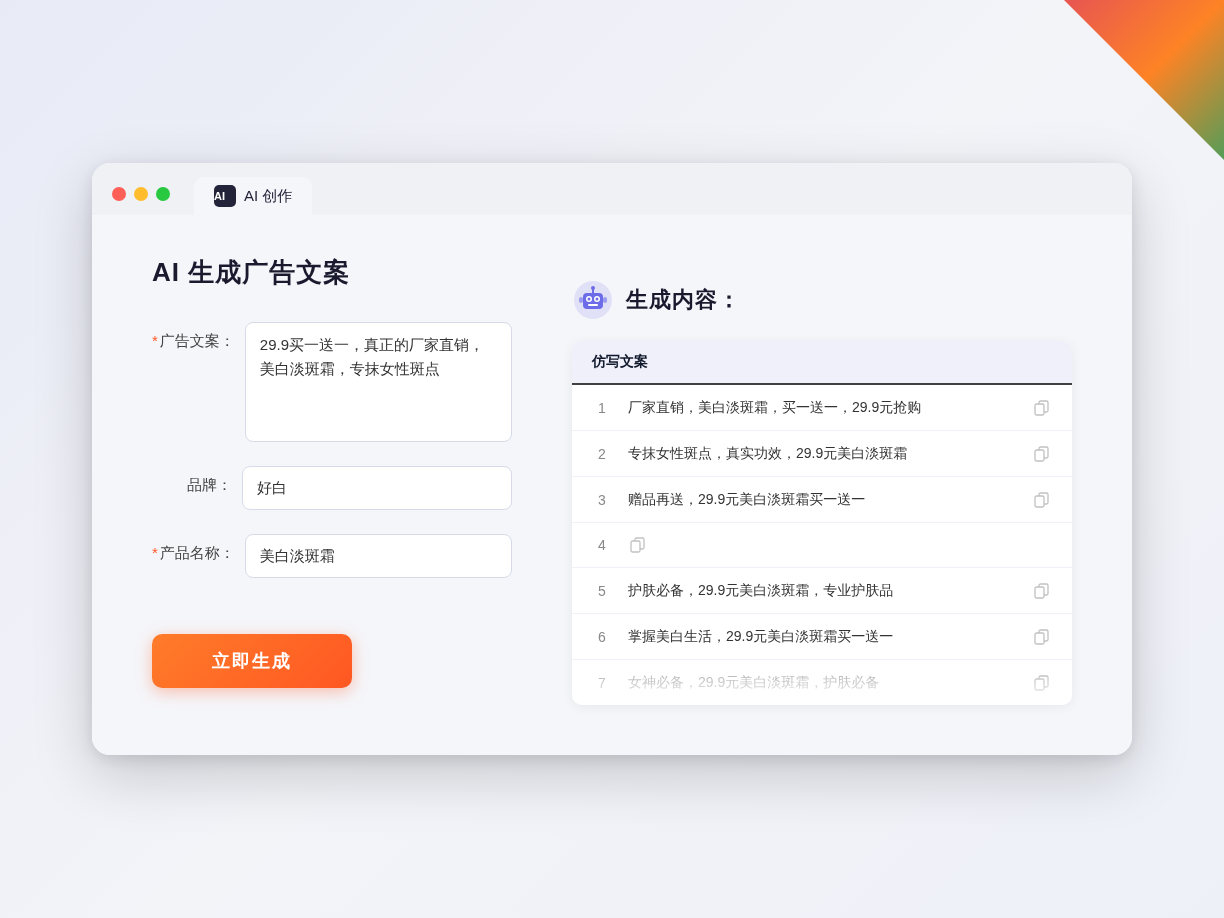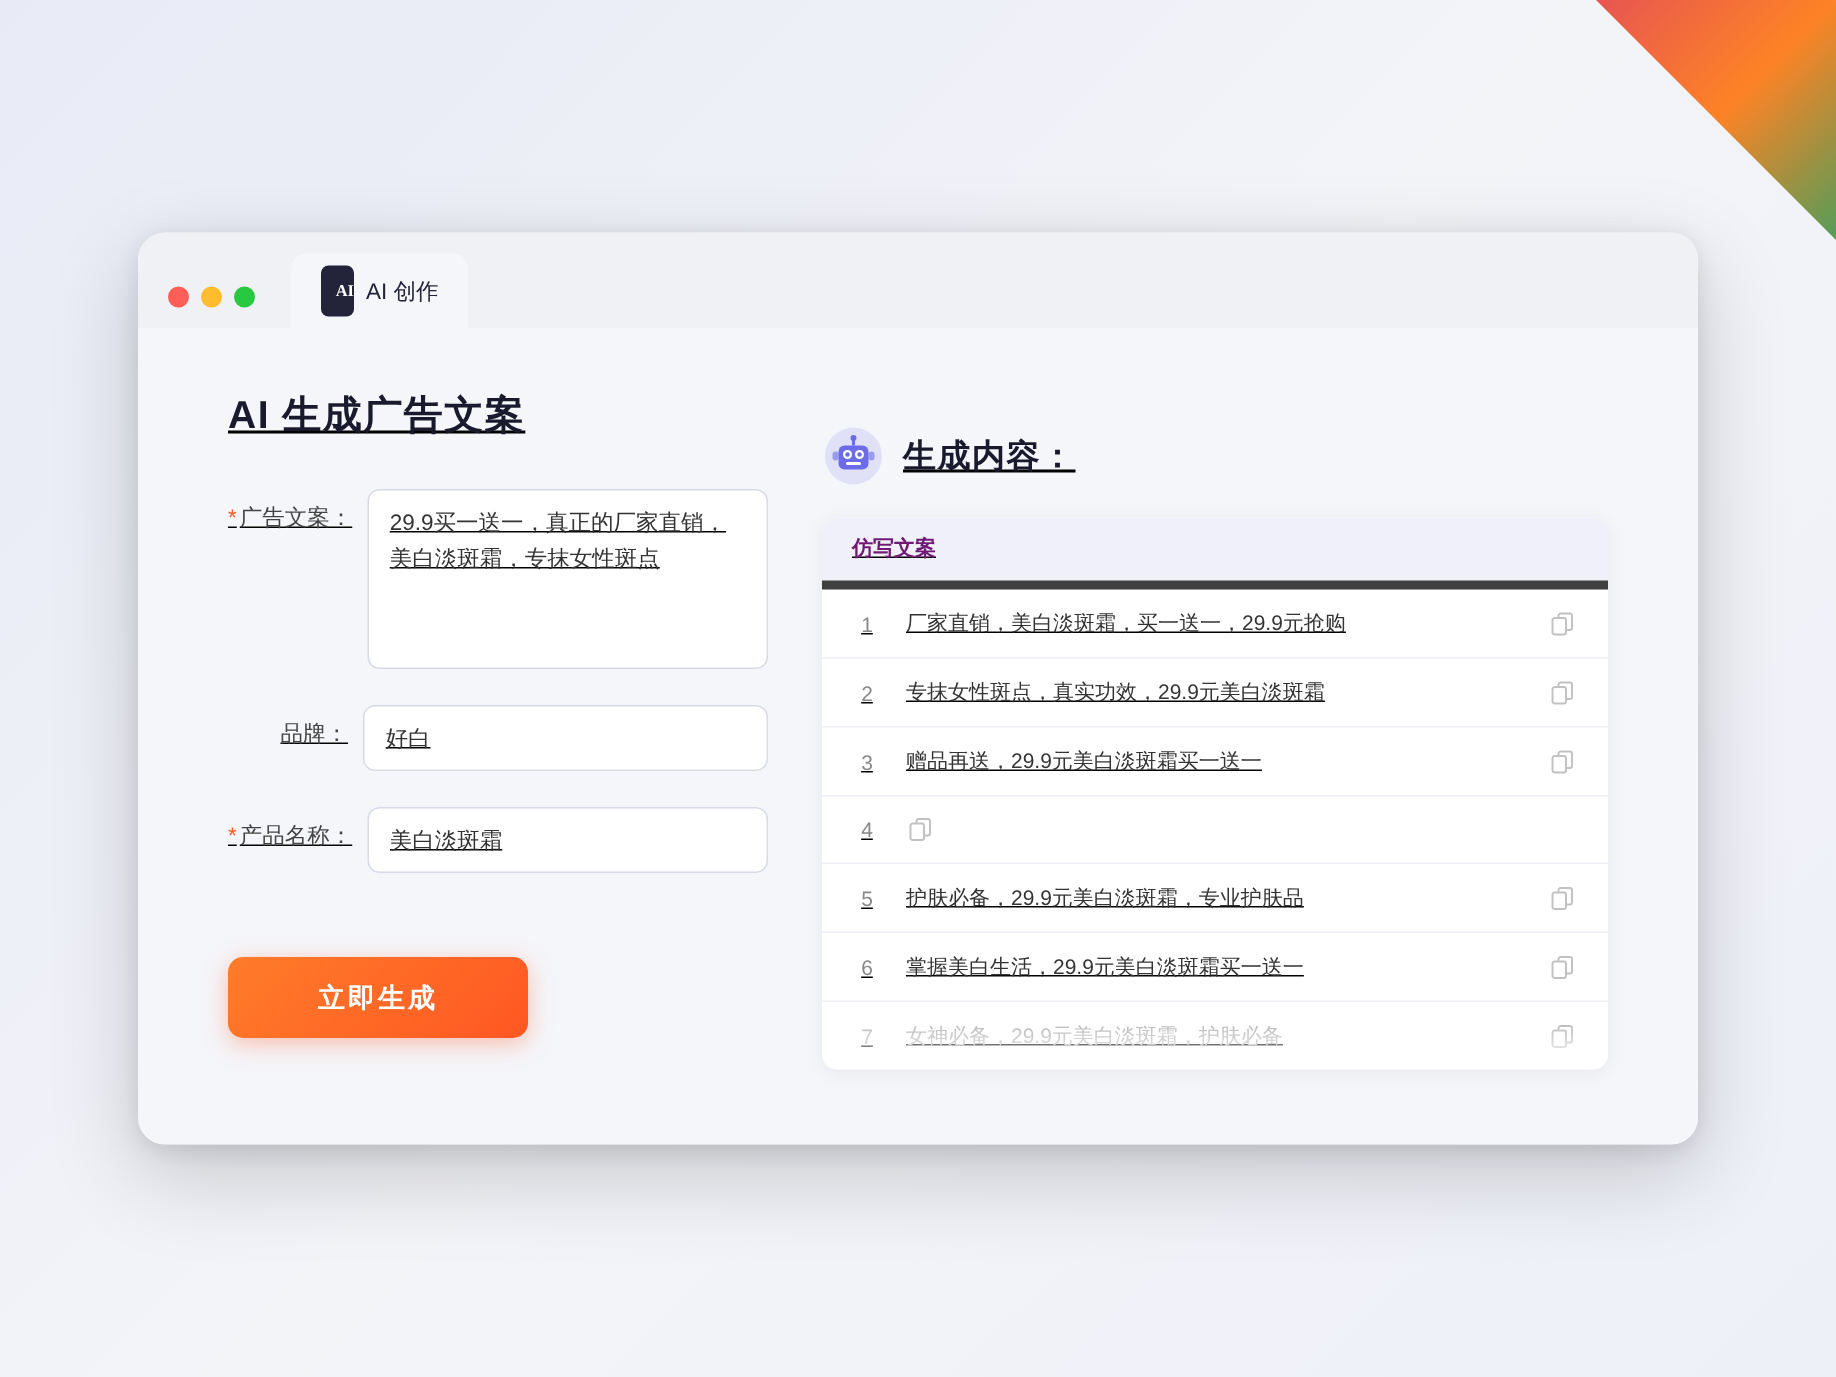--- a/index.html
+++ b/index.html
@@ -65,44 +65,42 @@
     .tab {
       background: #f5f6fa;
       border-radius: 10px 10px 0 0;
       padding: 8px 20px;
       display: flex;
       align-items: center;
       gap: 8px;
     }
 
     .tab-icon {
-      width: 22px; height: 34px;
+      width: 22px; height: 22px;
       background: #23233a;
       border-radius: 5px;
-      display: flex; align-items: center; justify-content: flex-end;
+      display: flex; align-items: center; justify-content: flex-start;
       color: white;
       font-size: 11px;
       font-weight: bold;
       flex-shrink: 0;
-      font-family: Liberation Serif, serif;
     }
 
     .tab-label {
       font-size: 15px;
       color: #23233a;
       font-weight: 500;
     }
 
     
     .content-area {
       background: #f5f6fa;
       padding: 40px 60px 50px 60px;
       display: flex;
-      gap: 36px;
-      text-decoration: underline;
+      gap: 60px;
     }
 
     
     .left-panel {
       flex: 0 0 360px;
     }
 
     .page-title {
       font-size: 26px;
       font-weight: 700;
@@ -201,22 +199,22 @@
       border-radius: 10px;
       overflow: hidden;
       box-shadow: 0 2px 12px rgba(0,0,0,0.06);
     }
 
     .table-header-row {
       background: #f0f0fb;
       padding: 12px 20px;
       font-size: 14px;
       font-weight: 600;
-      color: #701a75;
-      border-bottom: 6px solid #404040;
+      color: #0f172a;
+      border-bottom: 2px solid #404040;
     }
 
     .table-data-row {
       display: flex;
       align-items: center;
       padding: 12px 20px;
       border-bottom: 1px solid #f0f0f8;
       gap: 16px;
     }
 

